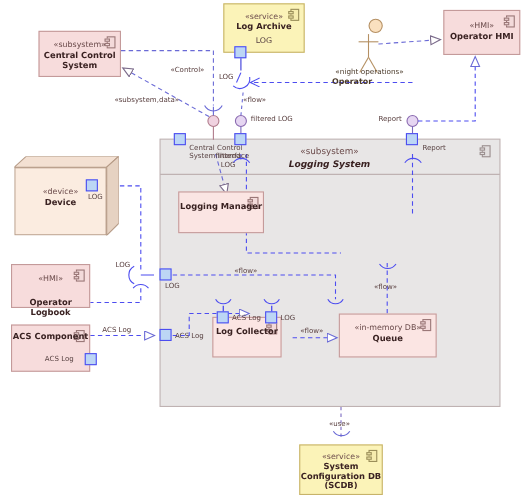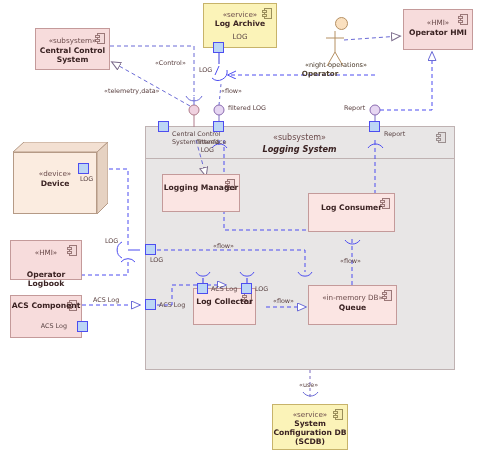--- a/index.html
+++ b/index.html
@@ -255,28 +255,20 @@
 
   <div class="node comp light" style="left:162px;top:174px;width:78px;height:38px;">
     <div class="cicon" style="right:4px;top:4px;">
       <i class="body"></i>
         <i class="t1"></i>
         <i class="t2"></i>
     </div>
     <div class="ctext cname" style="top:9px;">Logging Manager</div>
   </div>
 
-  <div class="node comp light" style="left:308px;top:193px;width:87px;height:39px;">
-    <div class="cicon" style="right:4px;top:4px;">
-      <i class="body"></i>
-        <i class="t1"></i>
-        <i class="t2"></i>
-    </div>
-    <div class="ctext cname" style="top:10px;">Log Consumer</div>
-  </div>
 
   <div class="node comp light" style="left:193px;top:288px;width:63px;height:37px;">
     <div class="cicon" style="right:3px;top:4px;">
       <i class="body"></i>
         <i class="t1"></i>
         <i class="t2"></i>
     </div>
     <div class="ctext cname" style="top:9px;">Log Collector</div>
   </div>
   <div class="port" style="left:197px;top:283px;"></div>
@@ -300,21 +292,21 @@
         <i class="t1"></i>
         <i class="t2"></i>
     </div>
     <div class="ctext stereo" style="top:6px;">«service»</div>
     <div class="ctext cname" style="top:15px;">System</div>
     <div class="ctext cname" style="top:24px;">Configuration DB</div>
     <div class="ctext cname" style="top:33px;">(SCDB)</div>
   </div>
 
   <div class="edgelbl" style="left:155px;top:60px;">«Control»</div>
-  <div class="edgelbl" style="left:104px;top:88px;">«telemetry,data»</div>
+  <div class="edgelbl" style="left:104px;top:88px;">«subsystem,data»</div>
   <div class="edgelbl" style="left:199px;top:67px;">LOG</div>
   <div class="edgelbl" style="left:221px;top:88px;">«flow»</div>
   <div class="edgelbl" style="left:228px;top:105px;">filtered LOG</div>
   <div class="edgelbl" style="left:344px;top:105px;">Report</div>
   <div class="edgelbl" style="left:105px;top:238px;">LOG</div>
   <div class="edgelbl" style="left:93px;top:297px;">ACS Log</div>
   <div class="edgelbl" style="left:213px;top:243px;">«flow»</div>
   <div class="edgelbl" style="left:273px;top:298px;">«flow»</div>
   <div class="edgelbl" style="left:340px;top:258px;">«flow»</div>
   <div class="edgelbl" style="left:299px;top:382px;">«use»</div>

